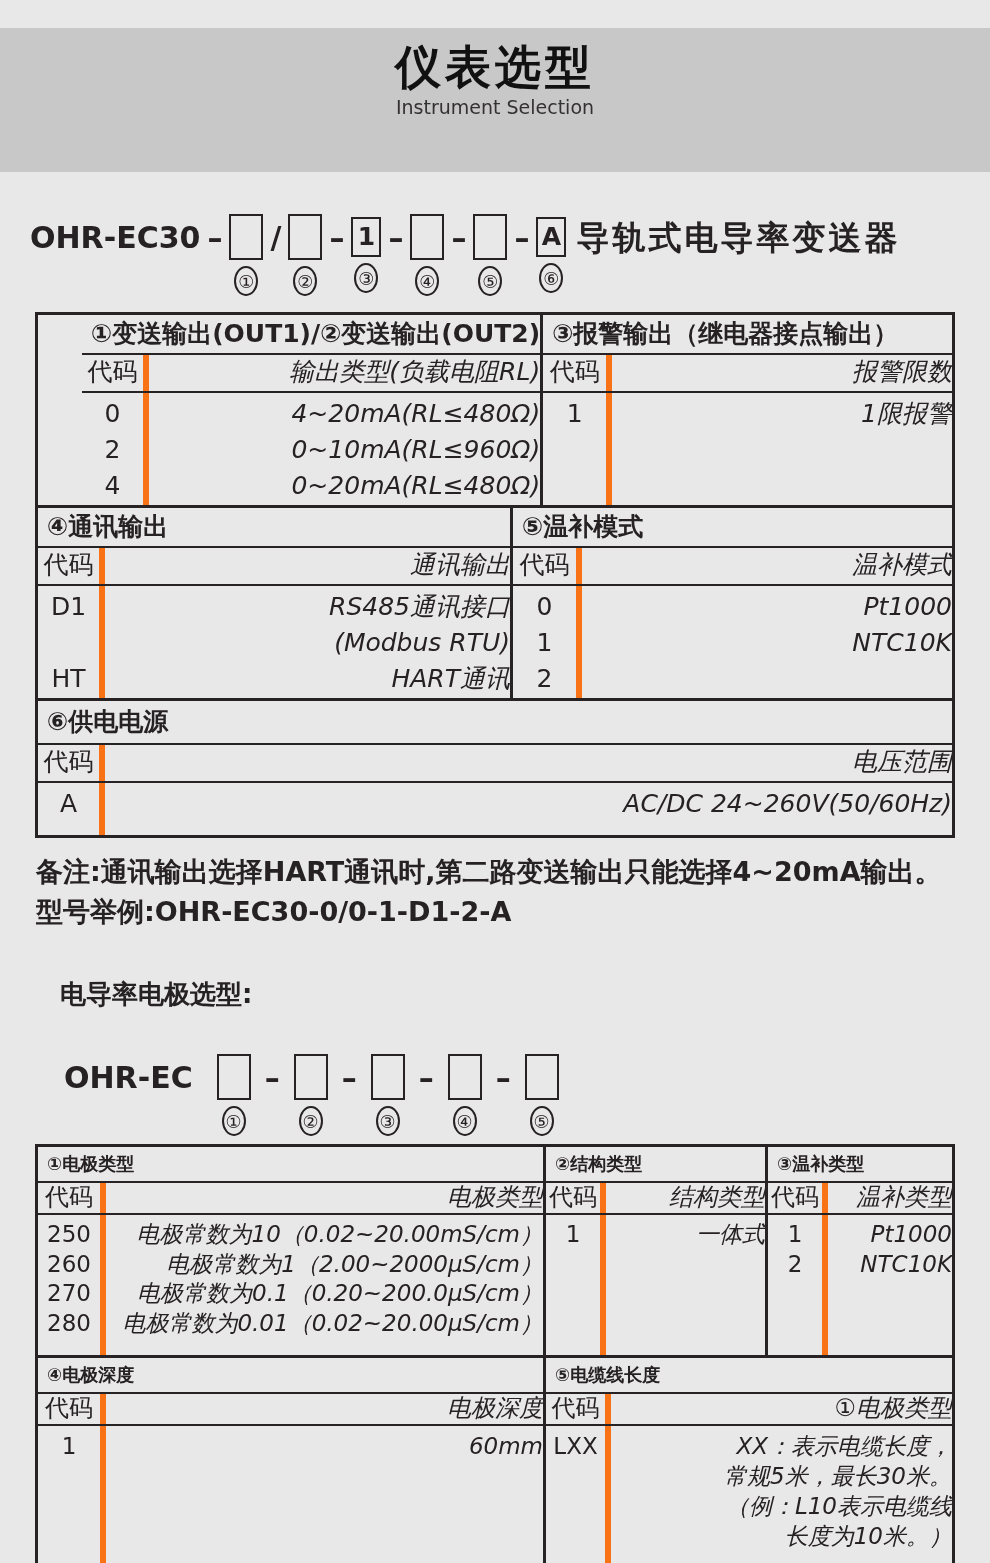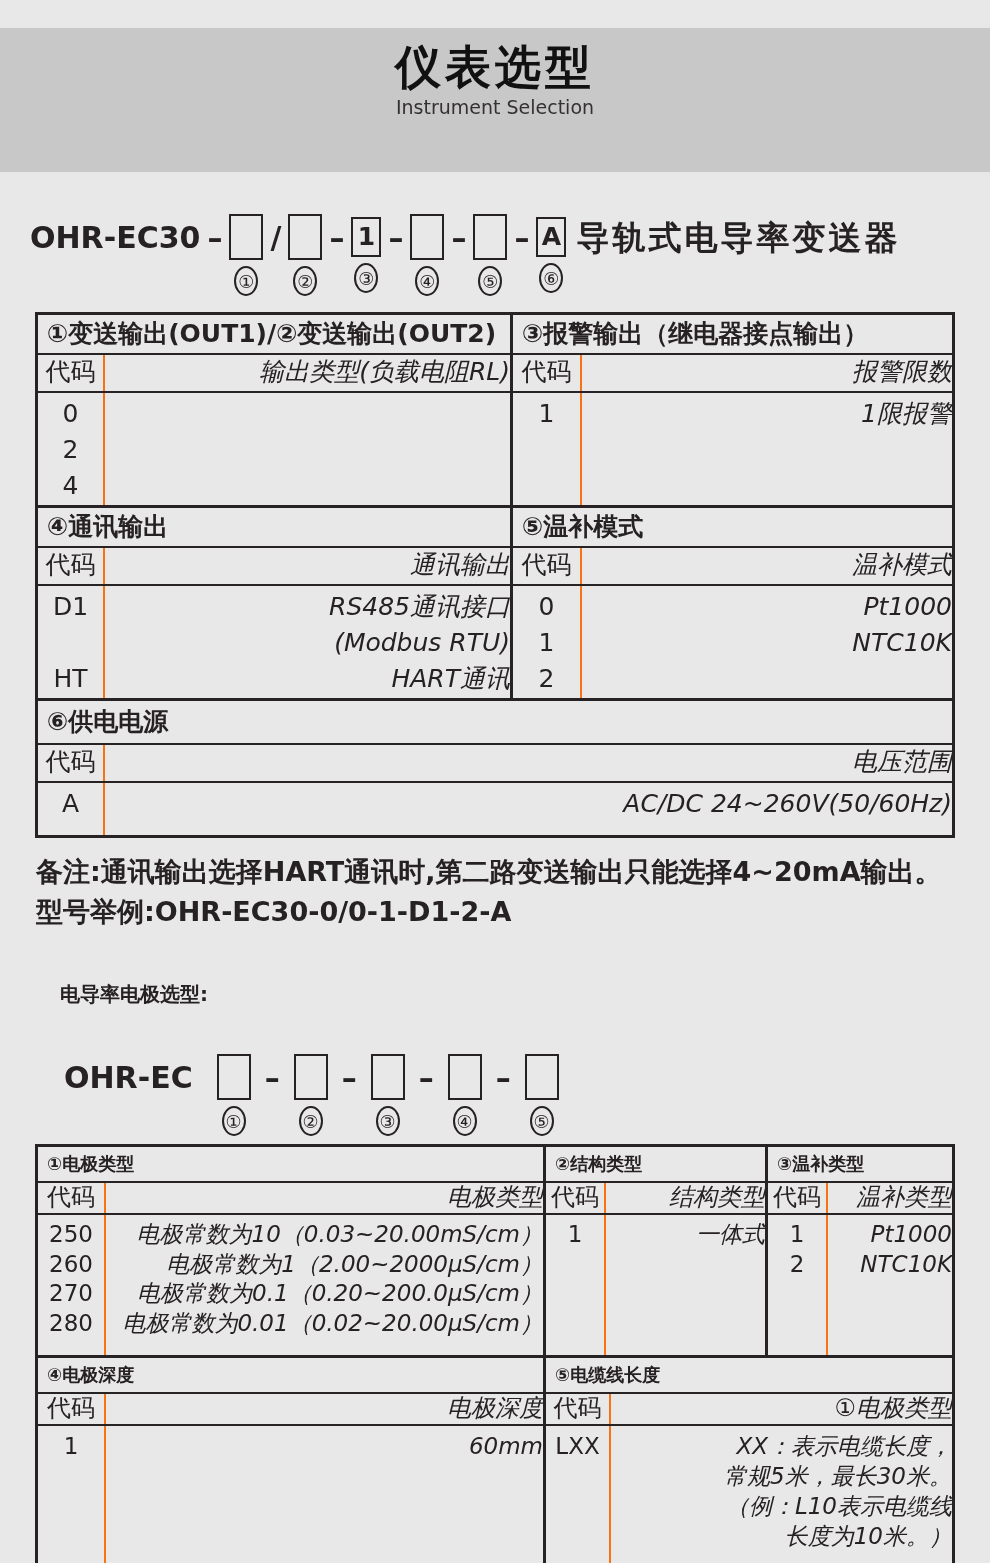--- a/index.html
+++ b/index.html
@@ -33,29 +33,29 @@
   
   .dtable{box-sizing:border-box;margin-left:35px;width:920px;border:3px solid #272223;}
   .band{display:flex;}
   .band + .band{border-top:3px solid #272223;}
   .tsec{box-sizing:border-box;}
   .tsec + .tsec{border-left:3px solid #272223;}
   .sec-title{font-size:25px;font-weight:bold;line-height:38px;height:38px;padding-left:9px;
              border-bottom:2px solid #272223;white-space:nowrap;overflow:hidden;}
   .sec-head{display:flex;font-size:25px;border-bottom:2px solid #272223;}
   .sec-body{display:flex;font-size:25px;}
-  .code-col{box-sizing:border-box;flex:0 0 67px;border-right:2px solid #f97316;text-align:center;}
+  .code-col{box-sizing:border-box;flex:0 0 67px;border-right:6px solid #f97316;text-align:center;}
   .desc-col{box-sizing:border-box;flex:1;padding-left:12px;text-align:right;white-space:nowrap;overflow:hidden;font-style:italic;}
   .t1 .sec-head{height:36px;line-height:34px;}
   .t1 .sec-body{height:112px;line-height:36px;padding-top:0;}
   .t1 .sec-body .code-col,.t1 .sec-body .desc-col{padding-top:3px;}
   .t1 .band3 .sec-title{height:42px;line-height:42px;}
   .t1 .band3 .sec-head{height:36px;line-height:34px;}
   .t1 .band3 .sec-body{height:52px;line-height:36px;}
-  .t1 .sec12{flex:0 0 472px;}
+  .t1 .sec12{flex:0 0 472px;padding-left:44px;}
   .t1 .sec3{flex:1;}
   .t1 .sec3 .code-col{flex:0 0 69px;}
   .t1 .sec4{flex:0 0 472px;}
   .t1 .sec5{flex:1;}
   .t1 .sec5 .code-col{flex:0 0 69px;}
   .t1 .sec6{flex:1;}
 
   .t2 .sec-title{font-size:18px;height:34px;line-height:34px;}
   .t2 .sec-head{font-size:24px;height:30px;line-height:28px;}
   .t2 .band1 .sec-body{height:140px;font-size:23px;line-height:29.5px;}
@@ -69,21 +69,21 @@
   .t2 .sec-e2 .code-col{flex:0 0 60px;}
   .t2 .sec-e3 .code-col{flex:0 0 60px;}
   .t2 .sec-e4{flex:0 0 505px;}
   .t2 .sec-e5{flex:1;}
   .t2 .sec-e4 .code-col{flex:0 0 68px;}
   .t2 .sec-e5 .code-col{flex:0 0 65px;}
   .t2 .sec-e5 .desc-col{white-space:normal;}
 
   
   .notes{margin:14px 0 0 36px;font-size:27px;font-weight:bold;line-height:40px;}
-  .electrode-heading{margin:46px 12px 0 60px;font-size:20px;font-weight:bold;line-height:32px;}
+  .electrode-heading{margin:46px 12px 0 60px;font-size:26px;font-weight:bold;line-height:32px;}
 </style>
 </head>
 <body>
 
 <div class="top-gap"></div>
 
 <div class="banner">
   <div class="banner-title">仪表选型</div>
   <div class="banner-subtitle">Instrument Selection</div>
 </div>
@@ -130,20 +130,25 @@
       <div class="sec-head">
         <div class="code-col">代码</div>
         <div class="desc-col">输出类型(负载电阻RL)</div>
       </div>
       <div class="sec-body">
         <div class="code-col">
           <div>0</div>
           <div>2</div>
           <div>4</div>
         </div>
+        <div class="desc-col">
+          <div>4~20mA(RL≤480Ω)</div>
+          <div>0~10mA(RL≤960Ω)</div>
+          <div>0~20mA(RL≤480Ω)</div>
+        </div>
       </div>
     </div>
     <div class="tsec sec3">
       <div class="sec-title">③报警输出（继电器接点输出）</div>
       <div class="sec-head">
         <div class="code-col">代码</div>
         <div class="desc-col">报警限数</div>
       </div>
       <div class="sec-body">
         <div class="code-col">
@@ -260,21 +265,21 @@
         <div class="desc-col">电极类型</div>
       </div>
       <div class="sec-body">
         <div class="code-col">
           <div>250</div>
           <div>260</div>
           <div>270</div>
           <div>280</div>
         </div>
         <div class="desc-col">
-          <div>电极常数为10（0.03~20.00mS/cm）</div>
+          <div>电极常数为10（0.02~20.00mS/cm）</div>
           <div>电极常数为1（2.00~2000μS/cm）</div>
           <div>电极常数为0.1（0.20~200.0μS/cm）</div>
           <div>电极常数为0.01（0.02~20.00μS/cm）</div>
         </div>
       </div>
     </div>
     <div class="tsec sec-e2">
       <div class="sec-title">②结构类型</div>
       <div class="sec-head">
         <div class="code-col">代码</div>

